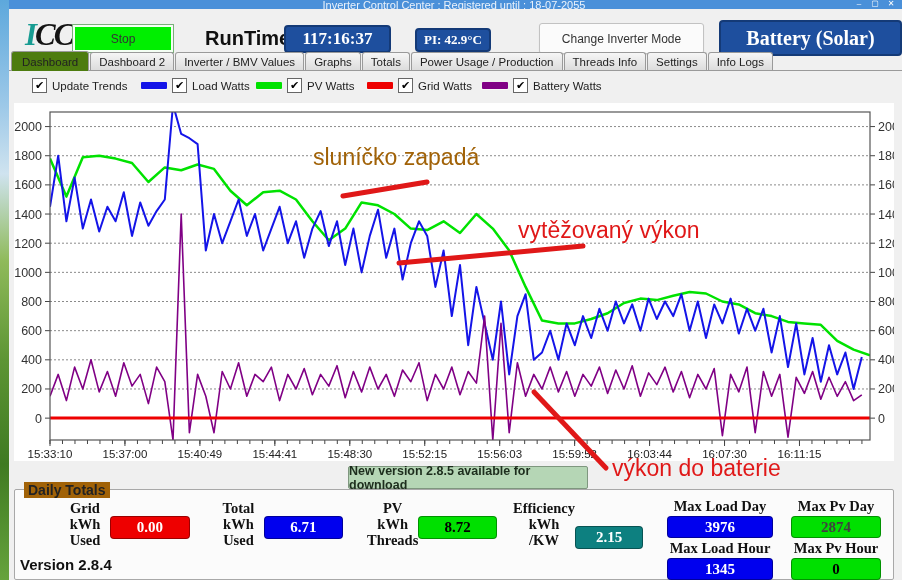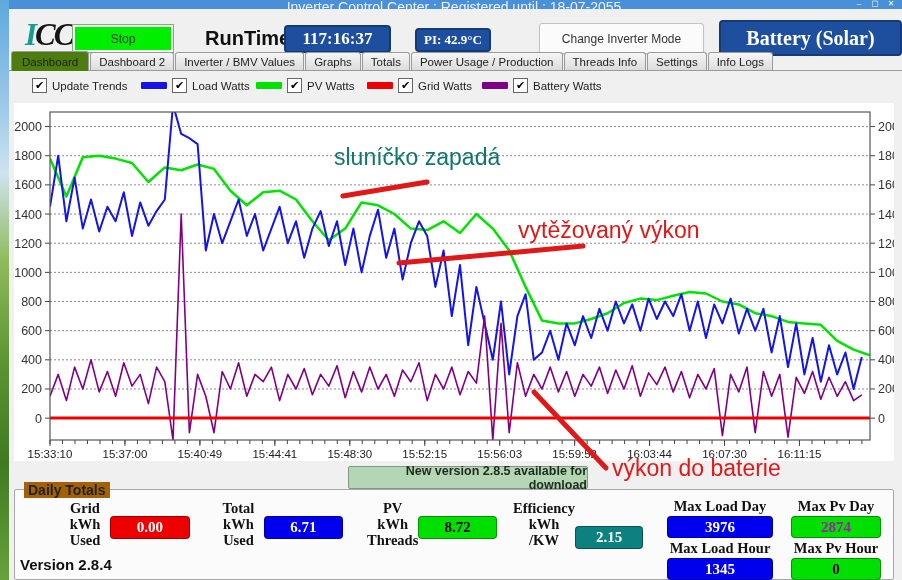--- a/index.html
+++ b/index.html
@@ -3,21 +3,21 @@
 <meta charset="utf-8">
 <style>
   html,body{margin:0;padding:0;background:#d8d8d8;}
   #screen{position:relative;width:902px;height:580px;overflow:hidden;
           font-family:"Liberation Sans",sans-serif;background:#f0f0f0;}
   
   #wallpaper{position:absolute;left:0;top:0;width:9px;height:580px;
     background:linear-gradient(#5da8dc 0%,#9cc8e8 18%,#cfe3ef 30%,#8fba5a 45%,#5d9534 62%,#3f7a22 80%,#66a33c 100%);}
   
   #titlebar{position:absolute;left:9px;top:0;right:0;height:9px;background:#4a90d9;overflow:hidden;}
-  #titlebar .t{position:absolute;left:0;right:3px;top:-1px;text-align:center;color:#eaf2fb;font-size:14px;white-space:nowrap;}
+  #titlebar .t{position:absolute;left:0;right:3px;top:-1px;text-align:center;color:#eaf2fb;font-size:11px;white-space:nowrap;}
   .winbtn{position:absolute;top:-1px;color:#fff;font-size:8px;line-height:9px;width:10px;text-align:center;}
   
   #toolbar{position:absolute;left:9px;top:9px;right:0;height:41px;background:#f0f0f0;}
   #logo{position:absolute;left:16px;top:8px;font-family:"Liberation Serif",serif;
         font-weight:bold;font-style:italic;font-size:31px;color:#141414;letter-spacing:-2px;}
   #logo::first-letter{color:#179c92;}
   #stop{position:absolute;left:63px;top:15px;width:100px;height:27px;background:#00ef00;
         border:1px solid #7ab07a;box-shadow:inset 0 0 0 2px #f4fff4;color:#333;font-size:12px;
         display:flex;align-items:center;justify-content:center;cursor:pointer;}
   #runtime-label{position:absolute;left:196px;top:18px;font-size:20px;font-weight:bold;color:#101010;}
@@ -44,21 +44,21 @@
   .swatch{width:26px;height:7px;display:inline-block;border-radius:1px;box-shadow:0 1px 0 rgba(255,255,255,.6);}
   .cblabel{font-size:11.5px;color:#222;}
   
   #chart{position:absolute;left:14px;top:103px;width:880px;height:358px;background:#fff;}
   
   #anno-overlay{position:absolute;left:0;top:0;width:902px;height:580px;pointer-events:none;z-index:5;}
   .anno-text{position:absolute;font-size:23px;white-space:nowrap;pointer-events:none;z-index:6;}
   
   #update-btn{position:absolute;left:348px;top:466px;width:238px;height:21px;background:#b5d6b5;
       border:1px solid #7f977f;border-radius:2px;font-size:12.5px;font-weight:bold;color:#1d2d1d;
-      display:flex;align-items:center;justify-content:center;cursor:pointer;text-align:right;}
+      display:flex;align-items:center;justify-content:center;cursor:pointer;}
   
   #totals-box{position:absolute;left:14px;top:489px;width:878px;height:89px;background:#fbfbfb;
       border:1px solid #a8a8a8;border-radius:2px;}
   #totals-title{position:absolute;left:24px;top:482px;background:#a16207;padding:0 4px;
       font-size:14px;font-weight:bold;color:#222;}
   .statcol{position:absolute;top:500px;width:130px;display:flex;flex-direction:row;align-items:center;}
   .statlabel{font-family:"Liberation Serif",serif;font-weight:bold;font-size:14.5px;line-height:1.12;color:#111;text-align:center;}
   .statbox{width:100px;height:21px;margin-top:6px;border-radius:4px;border:1px solid rgba(0,0,0,.35);
       font-family:"Liberation Serif",serif;font-weight:bold;font-size:15px;
       display:flex;align-items:center;justify-content:center;}
@@ -312,26 +312,26 @@
         </div>
         <div class="statbox" style="background: rgb(13, 128, 128); color: rgb(255, 255, 255);">2.15</div>
       </div></span>
   <span id="max-cols"><div class="maxcol" style="left: 664px; width: 112px;">
         <div class="maxlabel">Max Load Day</div>
         <div class="maxbox" style="width: 104px; background: rgb(0, 0, 238); color: rgb(255, 255, 255);">3976</div>
         <div class="maxlabel">Max Load Hour</div>
         <div class="maxbox" style="width: 104px; background: rgb(0, 0, 238); color: rgb(255, 255, 255);">1345</div>
       </div><div class="maxcol" style="left: 788px; width: 96px;">
         <div class="maxlabel">Max Pv Day</div>
-        <div class="maxbox" style="width: 88px; background: rgb(0, 224, 0); color: #a21caf;">2874</div>
+        <div class="maxbox" style="width: 88px; background: rgb(0, 224, 0); color: #404040;">2874</div>
         <div class="maxlabel">Max Pv Hour</div>
         <div class="maxbox" style="width: 88px; background: rgb(0, 224, 0); color: rgb(0, 0, 0);">0</div>
       </div></span>
 
   <div id="version">Version 2.8.4</div>
 
   <svg id="anno-overlay">
       <line x1="343" y1="196" x2="427" y2="182" stroke="#e01818" stroke-width="5" stroke-linecap="round"></line>
       <line x1="399" y1="263" x2="583" y2="246" stroke="#e01818" stroke-width="5" stroke-linecap="round"></line>
       <line x1="534" y1="392" x2="606" y2="468" stroke="#e01818" stroke-width="5" stroke-linecap="round"></line>
     </svg>
-  <span id="anno-texts"><div class="anno-text" style="left: 334px; top: 144px; color: #0f766e;">sluníčko zapadá</div><div class="anno-text" style="left: 518px; top: 217px; color: rgb(224, 24, 24);">vytěžovaný výkon</div><div class="anno-text" style="left: 612px; top: 455px; color: rgb(224, 24, 24);">výkon do baterie</div></span>
+  <span id="anno-texts"><div class="anno-text" style="left: 313px; top: 144px; color: #a16207;">sluníčko zapadá</div><div class="anno-text" style="left: 518px; top: 217px; color: rgb(224, 24, 24);">vytěžovaný výkon</div><div class="anno-text" style="left: 612px; top: 455px; color: rgb(224, 24, 24);">výkon do baterie</div></span>
 </div>
 
 </body></html>

